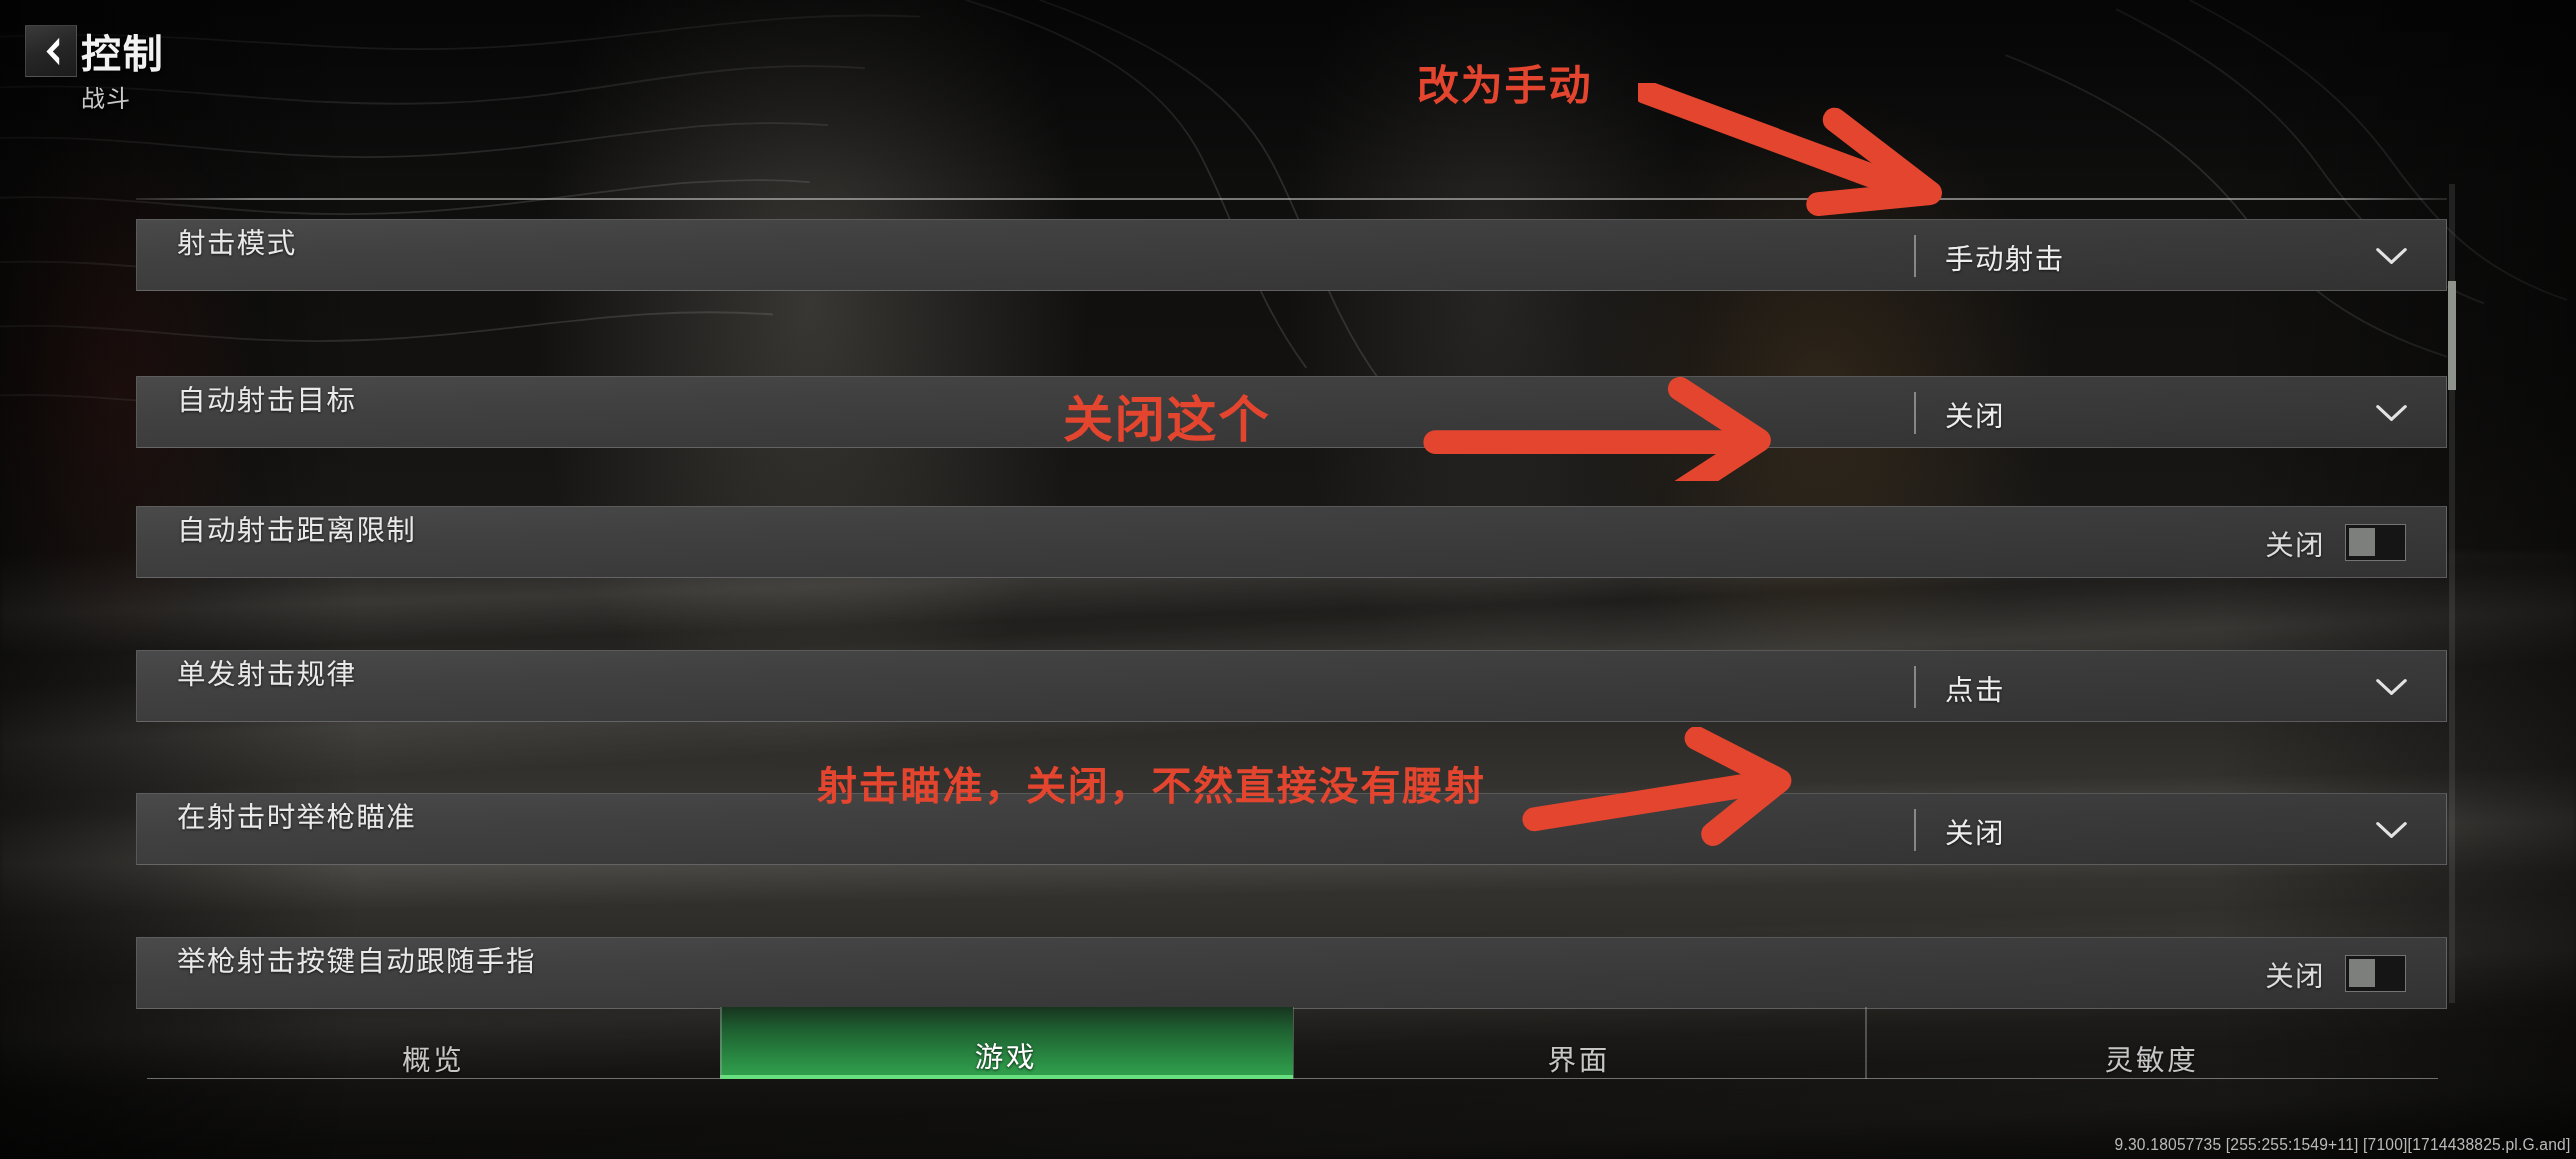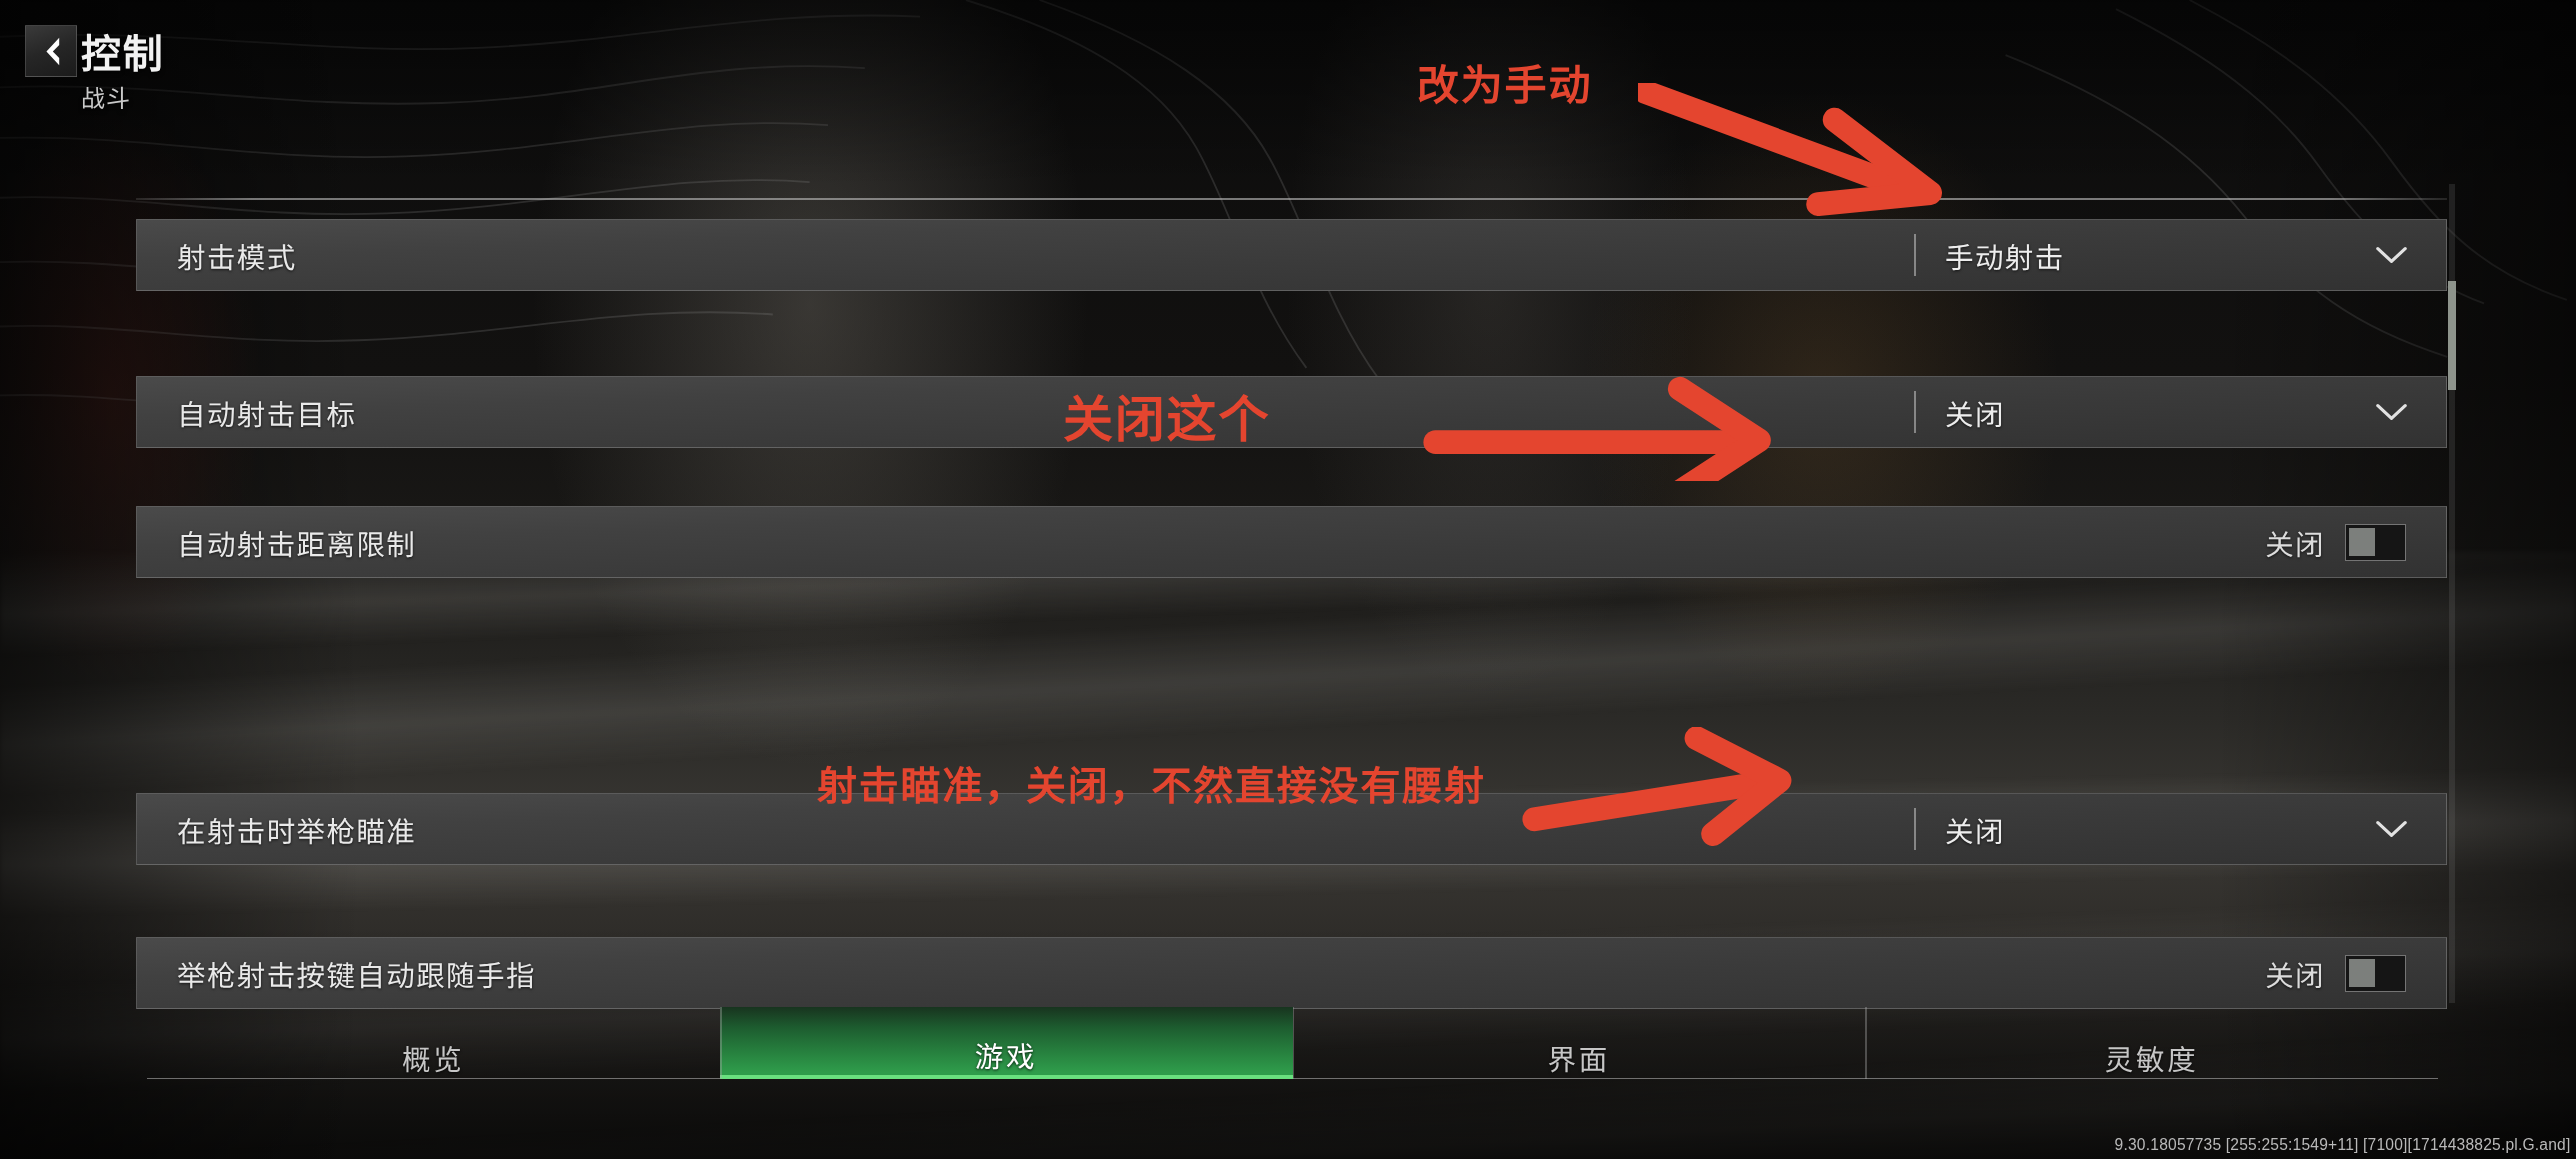--- a/index.html
+++ b/index.html
@@ -95,21 +95,20 @@
     position: absolute;
     left: 136px; top: 219px;
     width: 2311px; height: 771px;
   }
   .setting-row {
     position: absolute;
     left: 0;
     width: 2311px;
     height: 72px;
     display: flex;
-    align-items: center;
     background: linear-gradient(178deg, #4a4a4a 0%, #414141 26%, #3a3a3a 58%, #323232 100%);
     border: 0.9px solid rgba(160,160,160,0.33);
   }
   .setting-label {
     margin-left: 40px;
     font-size: 28.5px;
     color: #e9e9e9;
     letter-spacing: 1.4px;
     white-space: nowrap;
     text-shadow: 0 0.9px 2.8px rgba(0,0,0,0.7);
@@ -320,20 +319,32 @@
       <span class="setting-label">自动射击距离限制</span>
       <span class="row-spacer"></span>
       <span class="toggle-wrap">
         <span class="toggle-label">关闭</span>
         <span class="toggle">
             <span class="knob"></span>
           </span>
       </span>
     </div>
 
+    <div class="setting-row" style="top:431px;">
+      <span class="setting-label">单发射击规律</span>
+      <span class="row-spacer"></span>
+      <span class="dropdown">
+        <span class="dropdown-value">点击</span>
+        <span class="chev">
+          <svg viewBox="0 0 34 20">
+              <path d="M2,3 L17,17 L32,3" fill="none" stroke="#e2e2e2" stroke-width="3.5" stroke-linecap="round" stroke-linejoin="round"></path>
+            </svg>
+        </span>
+      </span>
+    </div>
 
     <div class="setting-row" style="top:574px;gap:27px;">
       <span class="setting-label">在射击时举枪瞄准</span>
       <span class="row-spacer"></span>
       <span class="dropdown">
         <span class="dropdown-value">关闭</span>
         <span class="chev">
           <svg viewBox="0 0 34 20">
               <path d="M2,3 L17,17 L32,3" fill="none" stroke="#e2e2e2" stroke-width="3.5" stroke-linecap="round" stroke-linejoin="round"></path>
             </svg>

